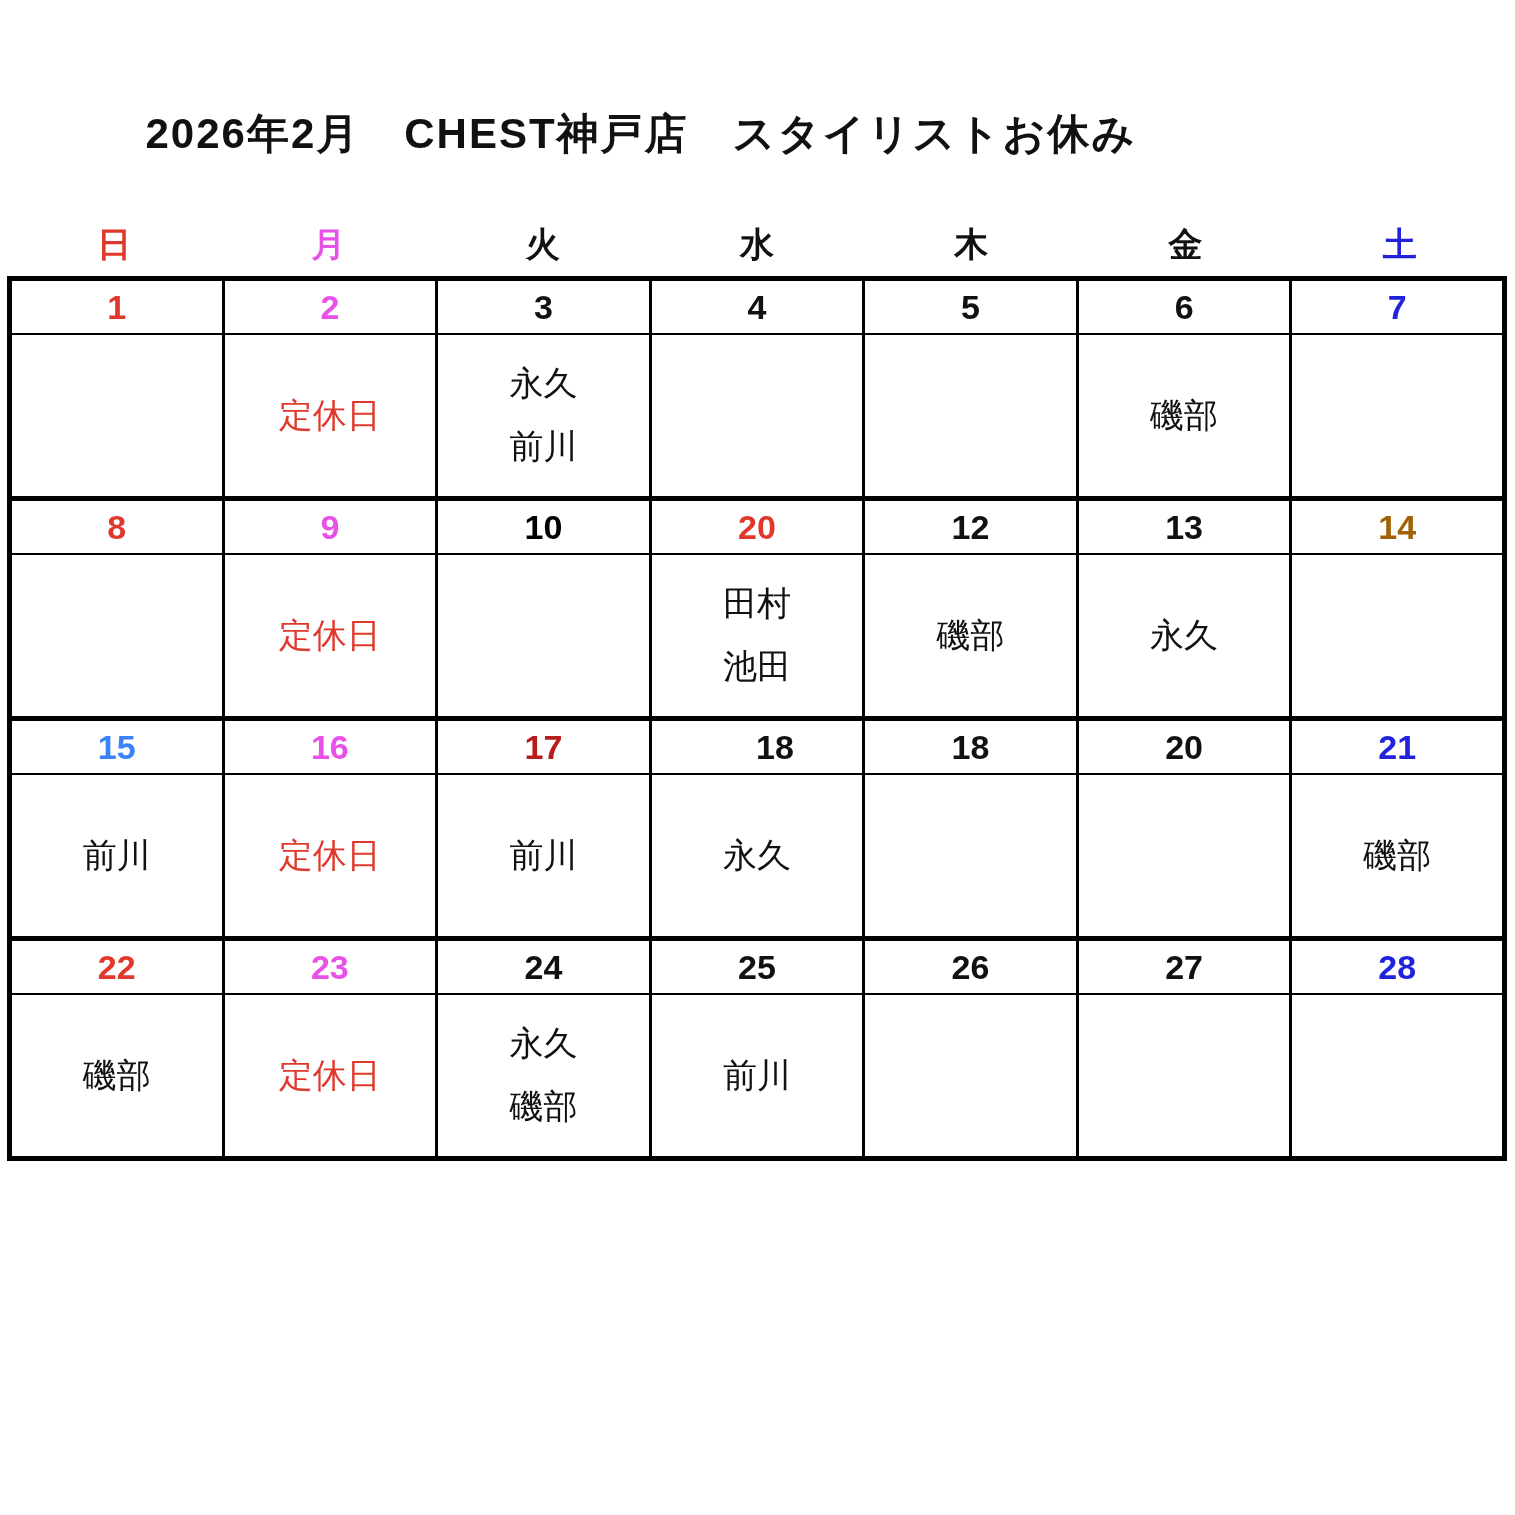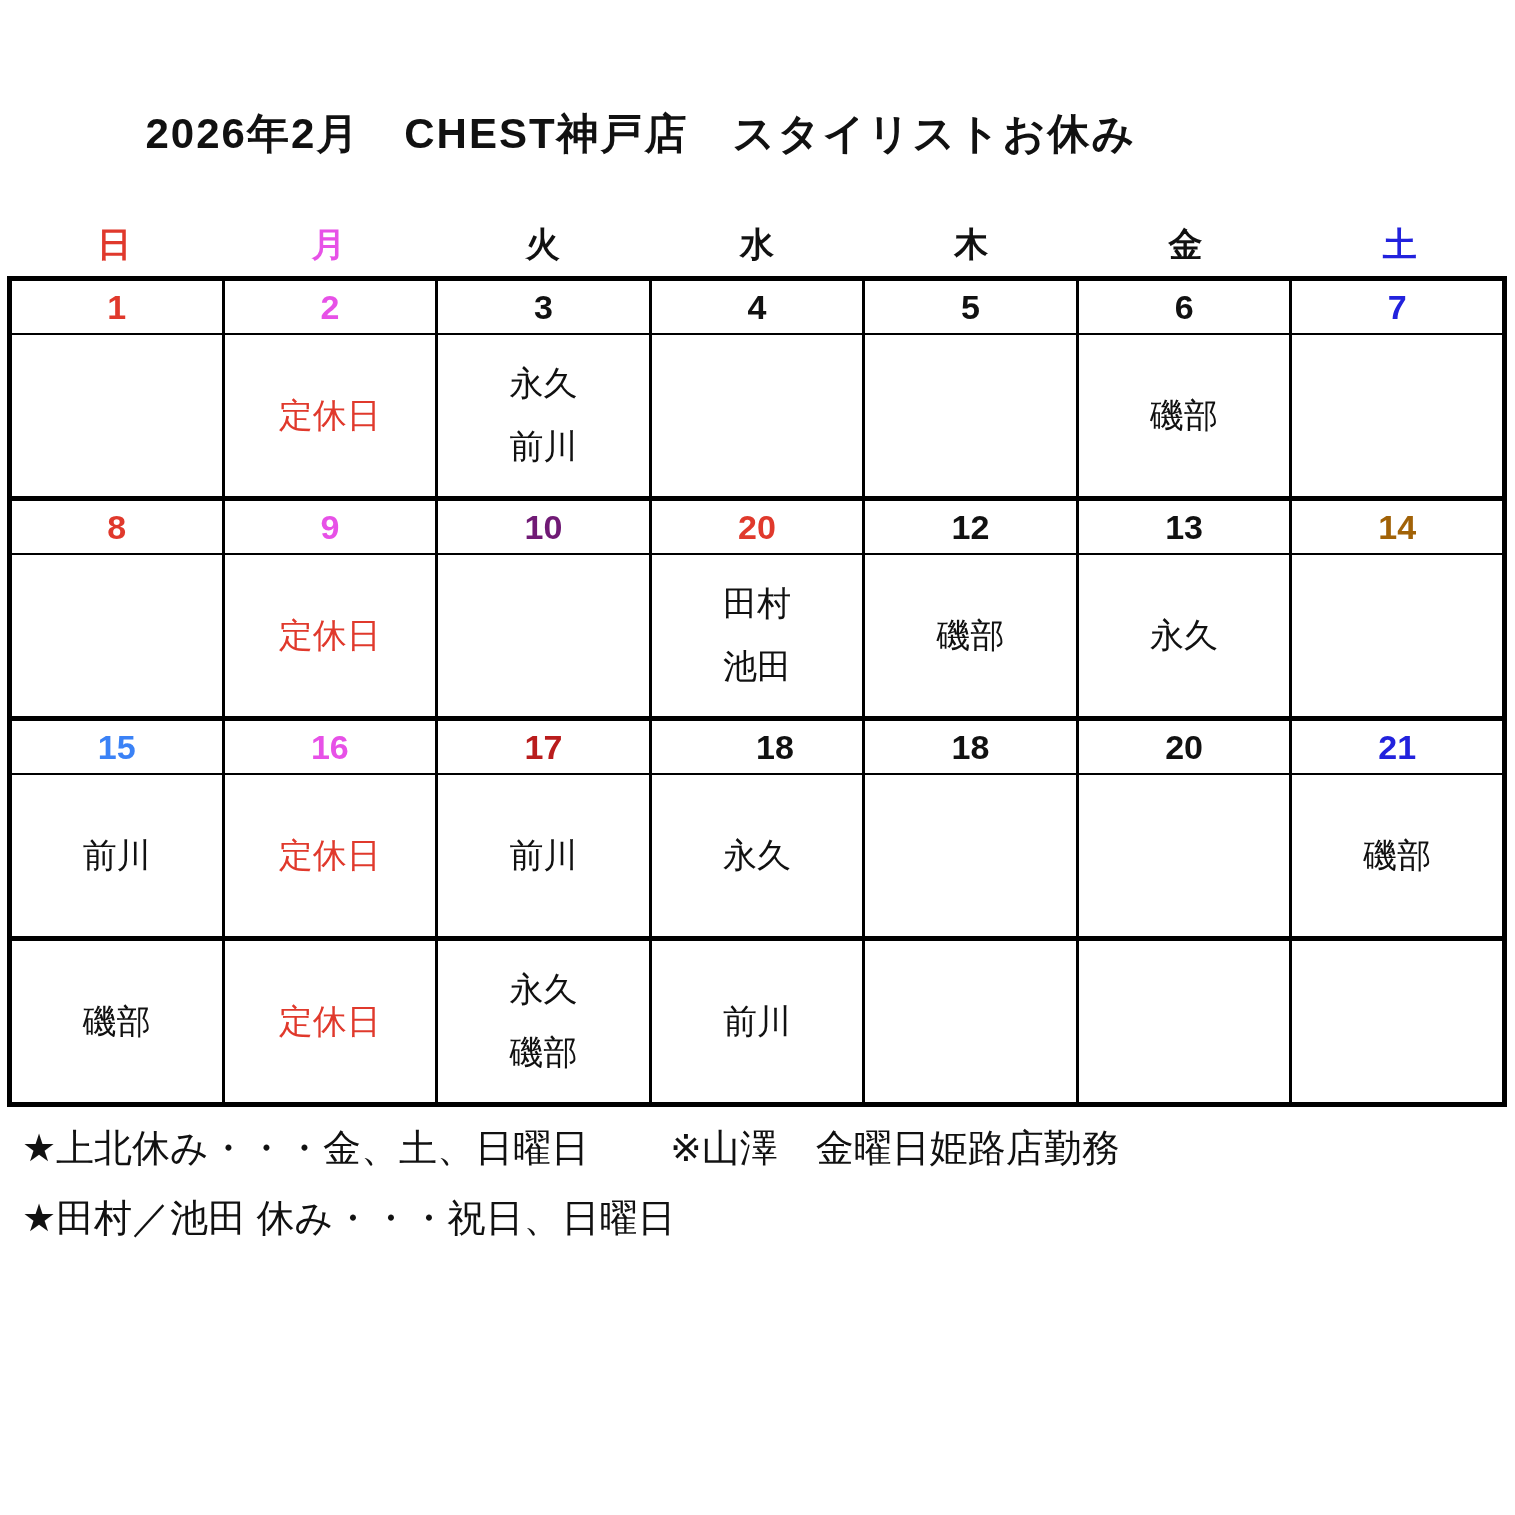--- a/index.html
+++ b/index.html
@@ -127,21 +127,21 @@
           <td></td>
           <td></td>
           <td>
             <div class="name-line">磯部</div>
           </td>
           <td></td>
         </tr>
         <tr class="date-row">
           <td style="color: rgb(224, 57, 44);">8</td>
           <td style="color: rgb(231, 81, 231);">9</td>
-          <td style="color: #701a75;">10</td>
+          <td style="color: #000000;">10</td>
           <td style="color: rgb(224, 57, 44);">20</td>
           <td style="color: rgb(17, 17, 17);">12</td>
           <td style="color: rgb(17, 17, 17);">13</td>
           <td style="color: #a16207;">14</td>
         </tr>
         <tr class="content-row">
           <td></td>
           <td>
             <div class="closed-label" style="color: rgb(224, 57, 44);">定休日</div>
           </td>
@@ -179,20 +179,29 @@
           </td>
           <td>
             <div class="name-line">永久</div>
           </td>
           <td></td>
           <td></td>
           <td>
             <div class="name-line">磯部</div>
           </td>
         </tr>
+        <tr class="date-row">
+          <td style="color: rgb(224, 57, 44);">22</td>
+          <td style="color: rgb(231, 81, 231);">23</td>
+          <td style="color: rgb(17, 17, 17);">24</td>
+          <td style="color: rgb(17, 17, 17);">25</td>
+          <td style="color: rgb(17, 17, 17);">26</td>
+          <td style="color: rgb(17, 17, 17);">27</td>
+          <td style="color: rgb(34, 34, 221);">28</td>
+        </tr>
         <tr class="content-row">
           <td>
             <div class="name-line">磯部</div>
           </td>
           <td>
             <div class="closed-label" style="color: rgb(224, 57, 44);">定休日</div>
           </td>
           <td>
             <div class="name-line">永久</div>
             <div class="name-line">磯部</div>
@@ -200,23 +209,14 @@
           <td>
             <div class="name-line">前川</div>
           </td>
           <td></td>
           <td></td>
           <td></td>
         </tr>
       </tbody>
   </table>
 
-  <div class="notes">
-    <div class="note-line">
-      <span>★上北休み・・・金、土、日曜日</span>
-      <span class="note-secondary">※山澤　金曜日姫路店勤務</span>
-    </div>
-    <div class="note-line second">
-      <span>★田村／池田 休み・・・祝日、日曜日</span>
-    </div>
-  </div>
 
 </div>
 
 </body></html>

